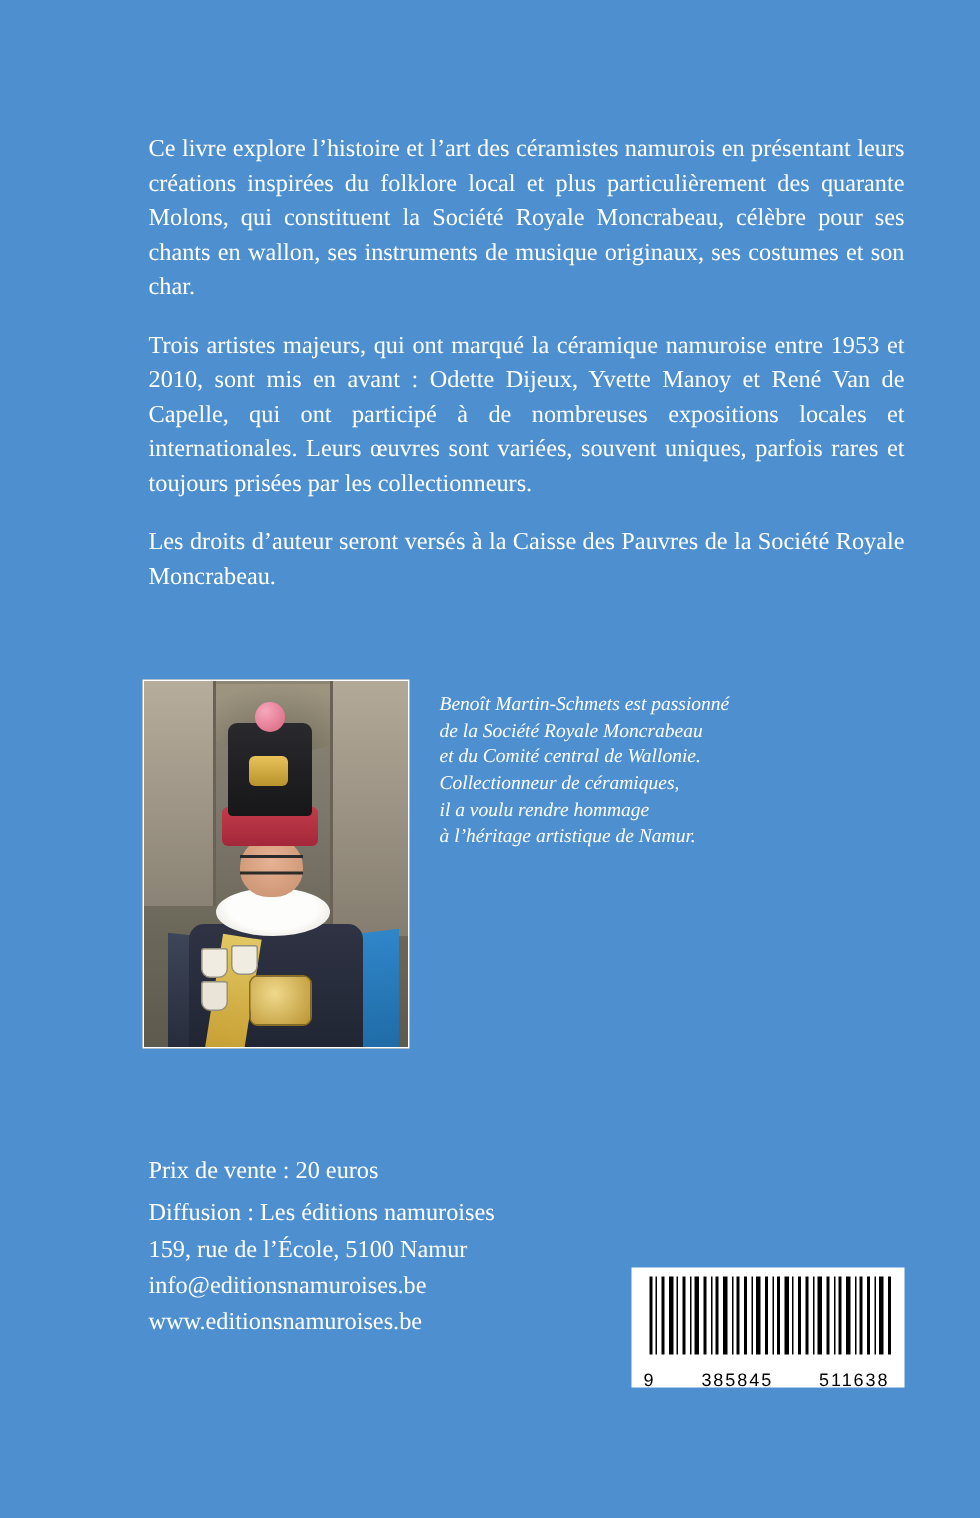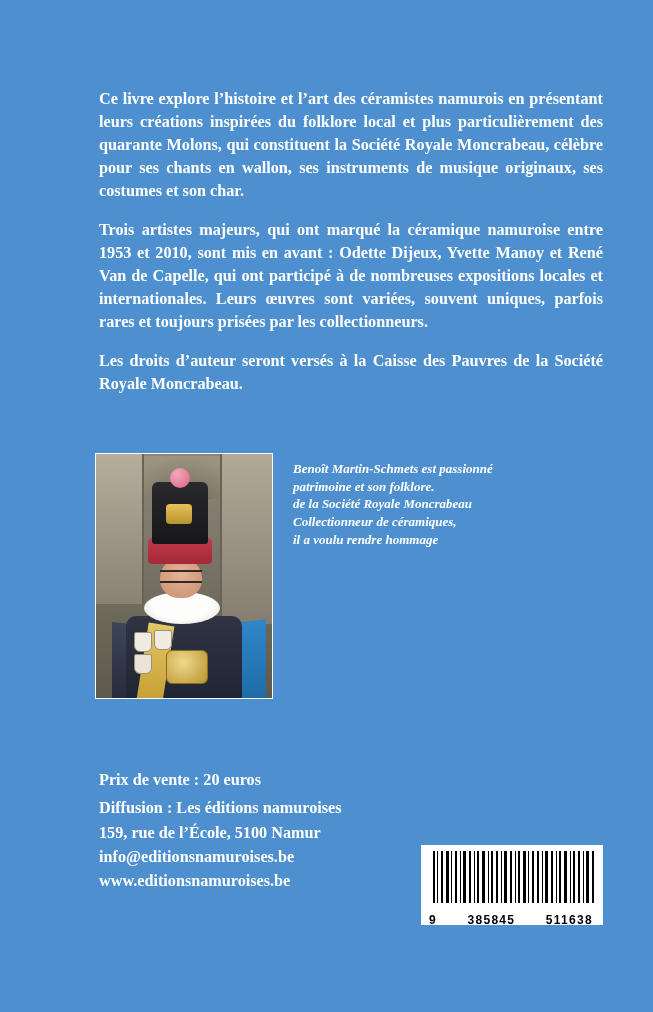--- a/index.html
+++ b/index.html
@@ -13,21 +13,20 @@
     font-family: "Liberation Serif", serif;
     overflow: hidden;
     position: relative;
   }
   .page {
     position: absolute;
     left: 0; top: 0;
     width: 653px;
     height: 1012px;
     box-sizing: border-box;
-    font-weight: bold;
   }
   .content {
     position: absolute;
     left: 99px;
     top: 88px;
     width: 504px;
   }
   p.blurb {
     margin: 0 0 16px 0;
     color: #ffffff;
@@ -241,24 +240,25 @@
         <div class="ph-face"></div>
         <div class="ph-glasses"></div>
         <div class="ph-hat-band"></div>
         <div class="ph-hat"></div>
         <div class="ph-emblem"></div>
         <div class="ph-pompom"></div>
       </div>
     </div>
     <div class="author-bio">
       <span class="line">Benoît Martin-Schmets est passionné</span>
-      <span class="line">patrimoine et son folklore.</span>
       <span class="line">de la Société Royale Moncrabeau</span>
+      <span class="line">et du Comité central de Wallonie.</span>
       <span class="line">Collectionneur de céramiques,</span>
       <span class="line">il a voulu rendre hommage</span>
+      <span class="line">à l’héritage artistique de Namur.</span>
     </div>
   </div>
 
   <div class="footer">
     <div class="price">Prix de vente : 20 euros</div>
     <span class="line">Diffusion : Les éditions namuroises</span>
     <span class="line"> 159, rue de l’École, 5100 Namur</span>
     <span class="line">info@editionsnamuroises.be</span>
     <span class="line">www.editionsnamuroises.be</span>
   </div>

